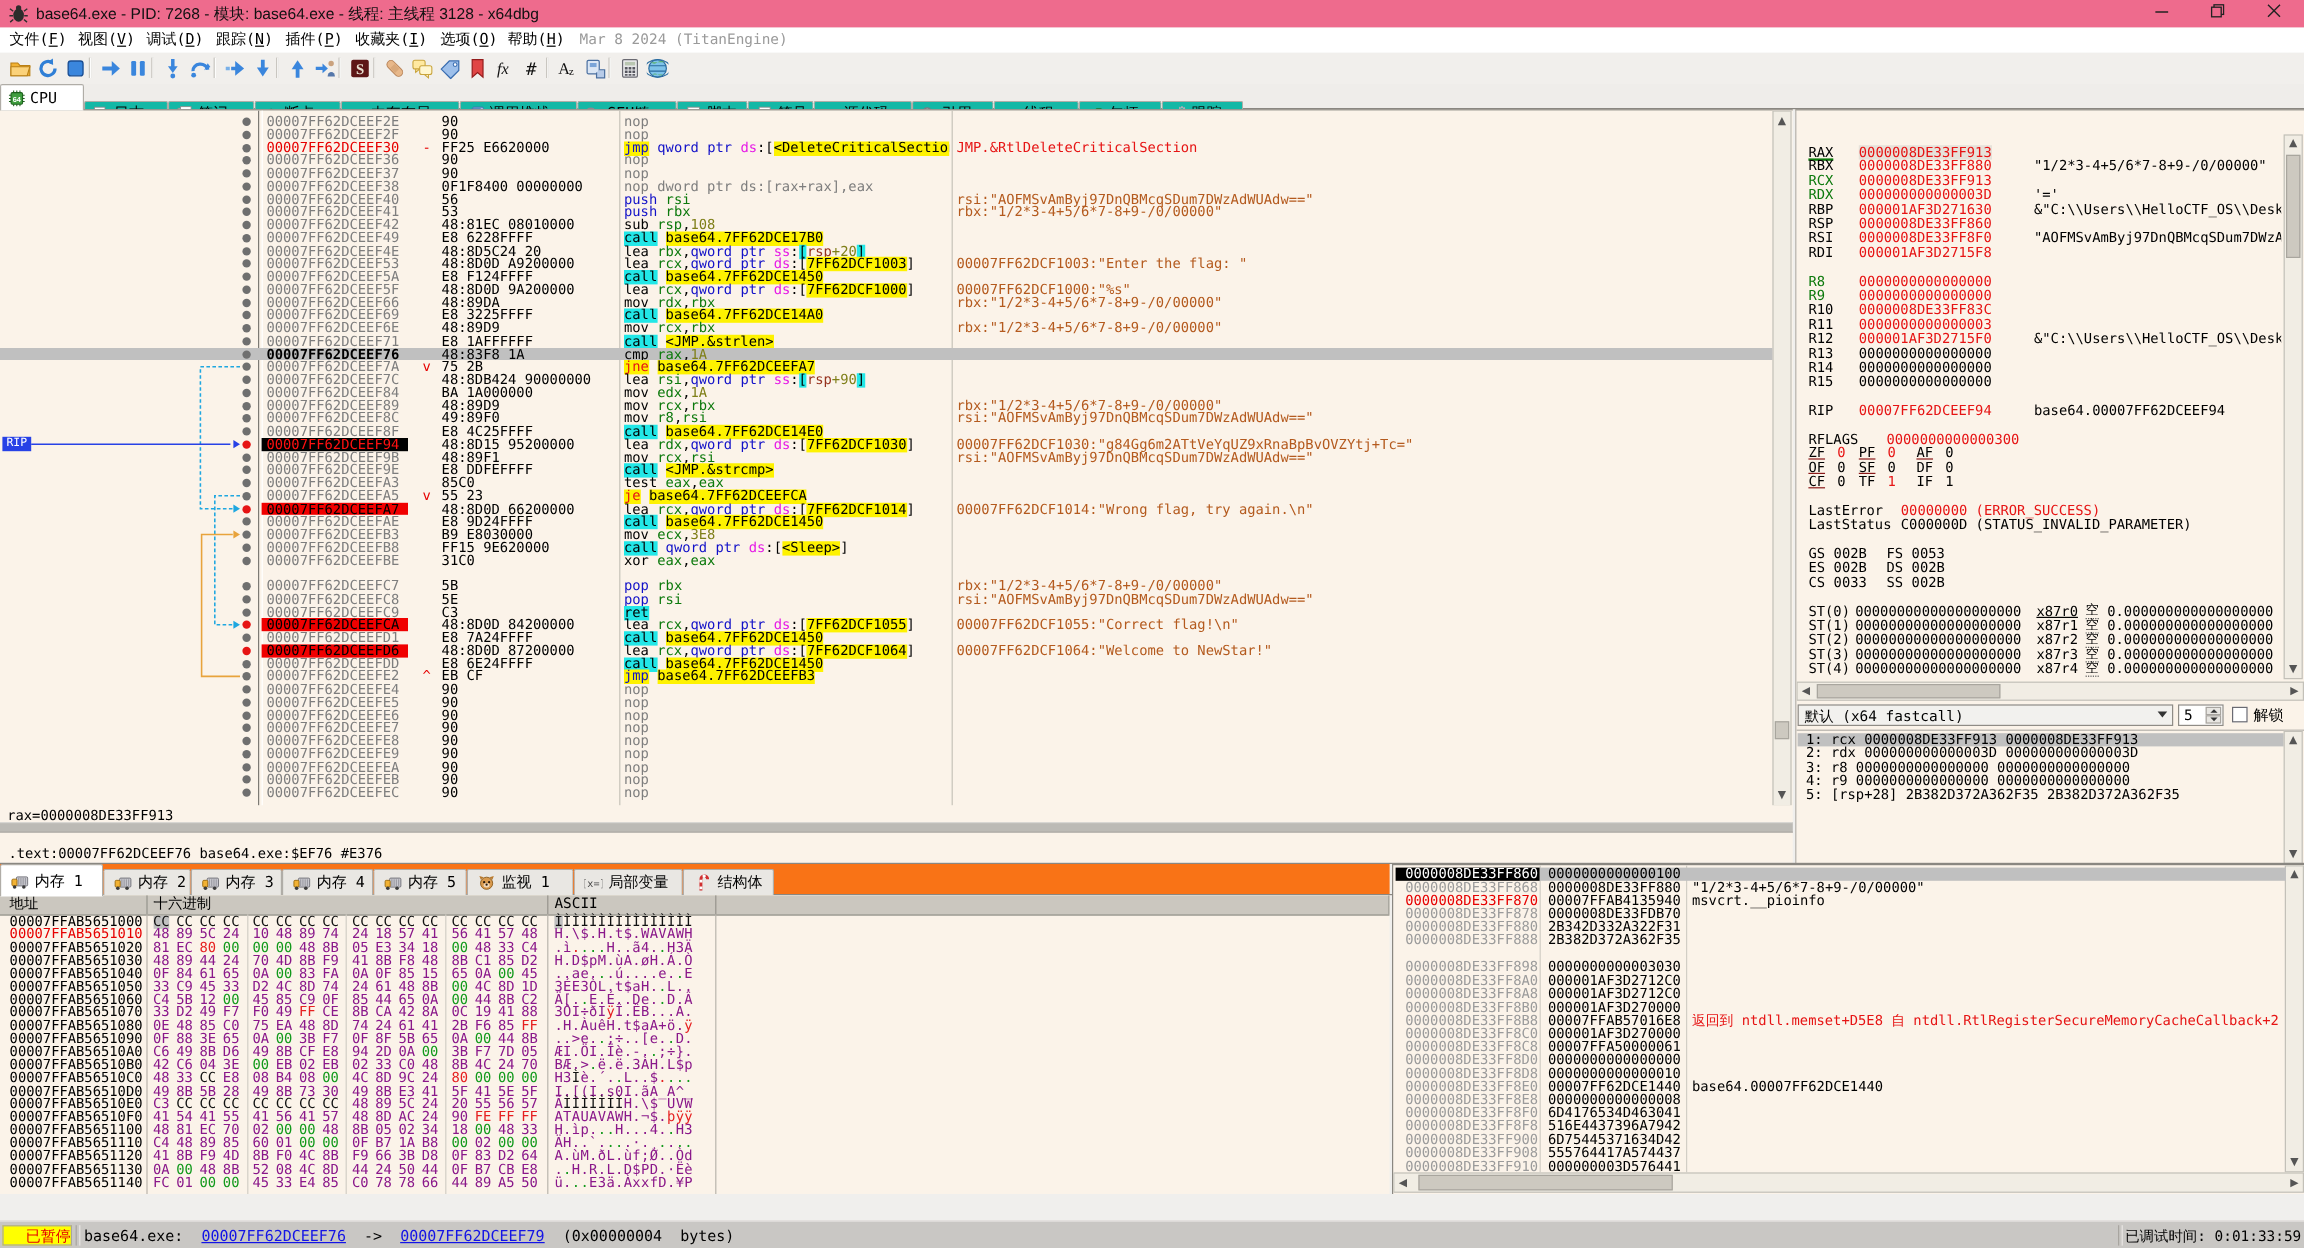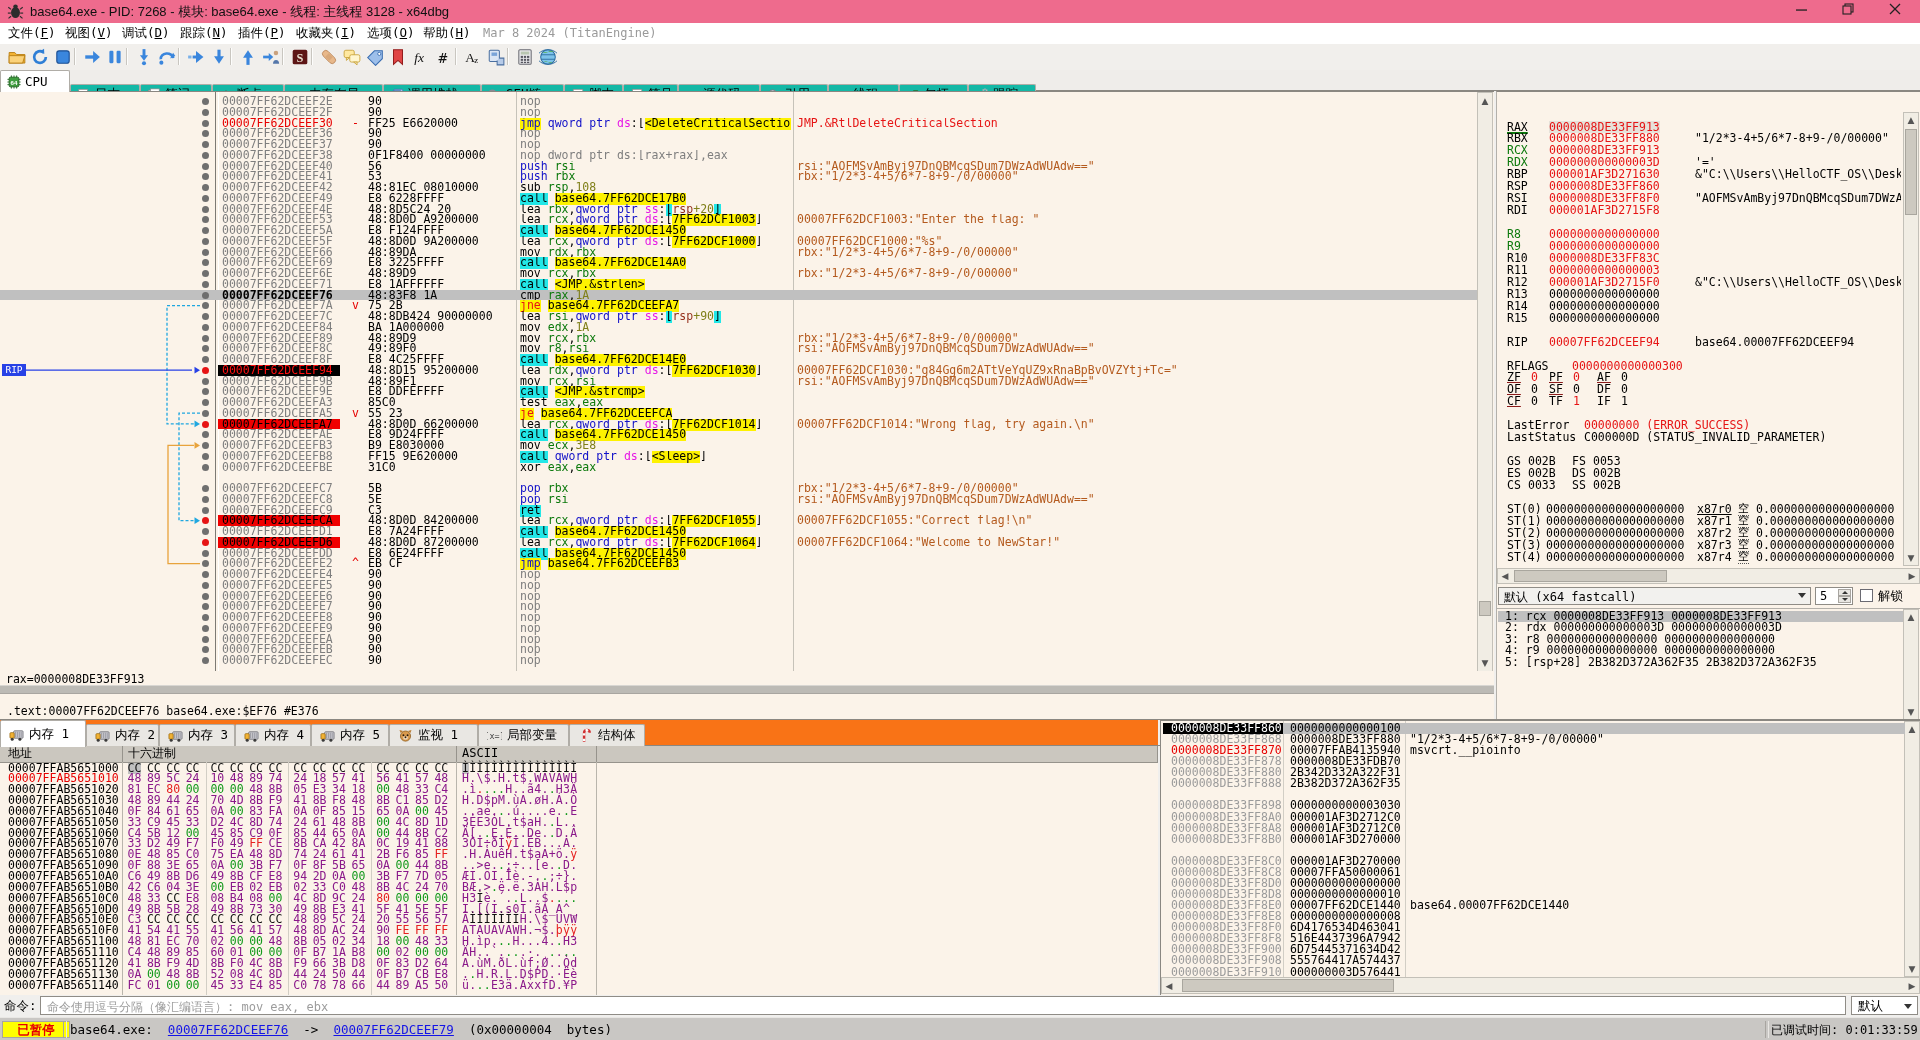--- a/index.html
+++ b/index.html
@@ -133,21 +133,21 @@
   .st-v{position:absolute;left:129px;color:#000;}
   .st-c{position:absolute;left:249px;color:#000;width:494px;overflow:hidden;padding-bottom:3px;}
   .st-c.r{color:#e61414;}
   
   #cmdbar{position:absolute;left:0;top:995px;width:1920px;height:22px;background:#f0efed;font-size:12.5px;}
   #cmdinput{position:absolute;left:40px;top:1px;width:1806px;height:19px;background:#fff;border:1px solid #8f8c86;box-sizing:border-box;}
   #cmdplaceholder{position:absolute;left:6px;top:2px;color:#9c9c9c;font-size:12px;white-space:pre;}
   #cmdcombo{position:absolute;left:1851px;top:1px;width:67px;height:19px;background:#fff;border:1px solid #8f8c86;box-sizing:border-box;}
   
   #statusbar{position:absolute;left:0;top:1017px;width:1920px;height:23px;background:#c9c7c4;border-top:1px solid #e9e7e4;font-size:12.5px;}
-  #statebadge{position:absolute;left:2px;top:3px;width:68px;height:17px;background:#ffff00;border:1px solid #a8a5a0;box-sizing:border-box;color:#e60000;text-align:center;line-height:15px;font-weight:bold;}
+  #statebadge{position:absolute;left:2px;top:3px;width:58px;height:17px;background:#ffff00;border:1px solid #a8a5a0;box-sizing:border-box;color:#e60000;text-align:right;line-height:15px;font-weight:normal;}
   .sbsep{position:absolute;top:3px;width:2px;height:17px;border-left:1px solid #a8a5a0;border-right:1px solid #e9e7e4;}
   .slink{color:#1414e6;text-decoration:underline;}
   #statusmsg{position:absolute;left:70px;top:4px;white-space:pre;}
   #statustime{position:absolute;left:1771px;top:4px;white-space:pre;font-size:12px;}
 </style>
 </head>
 <body>
 
 <div id="app">
 
@@ -1044,20 +1044,21 @@
       <div class="strow" style="top: 2px;"><div class="stbg"></div><div class="st-acell sel"></div><span class="st-a sel">0000008DE33FF860</span><span class="st-v">0000000000000100</span></div>
       <div class="strow" style="top: 13.07px;"><span class="st-a ">0000008DE33FF868</span><span class="st-v">0000008DE33FF880</span><span class="st-c ">"1/2*3-4+5/6*7-8+9-/0/00000"</span></div>
       <div class="strow" style="top: 24.14px;"><span class="st-a red">0000008DE33FF870</span><span class="st-v">00007FFAB4135940</span><span class="st-c ">msvcrt.__pioinfo</span></div>
       <div class="strow" style="top: 35.21px;"><span class="st-a ">0000008DE33FF878</span><span class="st-v">0000008DE33FDB70</span></div>
       <div class="strow" style="top: 46.28px;"><span class="st-a ">0000008DE33FF880</span><span class="st-v">2B342D332A322F31</span></div>
       <div class="strow" style="top: 57.35px;"><span class="st-a ">0000008DE33FF888</span><span class="st-v">2B382D372A362F35</span></div>
       <div class="strow" style="top: 79.49px;"><span class="st-a ">0000008DE33FF898</span><span class="st-v">0000000000003030</span></div>
       <div class="strow" style="top: 90.56px;"><span class="st-a ">0000008DE33FF8A0</span><span class="st-v">000001AF3D2712C0</span></div>
       <div class="strow" style="top: 101.63px;"><span class="st-a ">0000008DE33FF8A8</span><span class="st-v">000001AF3D2712C0</span></div>
       <div class="strow" style="top: 112.7px;"><span class="st-a ">0000008DE33FF8B0</span><span class="st-v">000001AF3D270000</span></div>
+      <div class="strow" style="top: 123.77px;"><span class="st-a ">0000008DE33FF8B8</span><span class="st-v">00007FFAB57016E8</span><span class="st-c r">返回到 ntdll.memset+D5E8 自 ntdll.RtlRegisterSecureMemoryCacheCallback+2</span></div>
       <div class="strow" style="top: 134.84px;"><span class="st-a ">0000008DE33FF8C0</span><span class="st-v">000001AF3D270000</span></div>
       <div class="strow" style="top: 145.91px;"><span class="st-a ">0000008DE33FF8C8</span><span class="st-v">00007FFA50000061</span></div>
       <div class="strow" style="top: 156.98px;"><span class="st-a ">0000008DE33FF8D0</span><span class="st-v">0000000000000000</span></div>
       <div class="strow" style="top: 168.05px;"><span class="st-a ">0000008DE33FF8D8</span><span class="st-v">0000000000000010</span></div>
       <div class="strow" style="top: 179.12px;"><span class="st-a ">0000008DE33FF8E0</span><span class="st-v">00007FF62DCE1440</span><span class="st-c ">base64.00007FF62DCE1440</span></div>
       <div class="strow" style="top: 190.19px;"><span class="st-a ">0000008DE33FF8E8</span><span class="st-v">0000000000000008</span></div>
       <div class="strow" style="top: 201.26px;"><span class="st-a ">0000008DE33FF8F0</span><span class="st-v">6D4176534D463041</span></div>
       <div class="strow" style="top: 212.33px;"><span class="st-a ">0000008DE33FF8F8</span><span class="st-v">516E4437396A7942</span></div>
       <div class="strow" style="top: 223.4px;"><span class="st-a ">0000008DE33FF900</span><span class="st-v">6D75445371634D42</span></div>
       <div class="strow" style="top: 234.47px;"><span class="st-a ">0000008DE33FF908</span><span class="st-v">555764417A574437</span></div>
@@ -1066,30 +1067,20 @@
         <span class="sbarrow" style="left: 0px; top: 0px; width: 14px;">▲</span>
         <span class="sbarrow" style="left: 0px; bottom: 0px; width: 14px; position: absolute;">▼</span>
       </div>
       <div class="sb" style="left: 0px; top: 256px; width: 759px; height: 17px;">
         <span class="sbarrow" style="left: 1px; top: 1px; width: 12px;">◀</span>
         <span class="sbarrow" style="right: 1px; top: 1px; width: 12px; position: absolute;">▶</span>
         <div class="sbthumb" style="left: 20px; top: 1px; width: 212px; height: 13px;"></div>
       </div>
     </div>
 
-  <div id="cmdbar">
-    <span class="abs" style="left:4px;top:3px">命令:</span>
-    <div id="cmdinput">
-      <span id="cmdplaceholder">命令使用逗号分隔（像汇编语言）: mov eax, ebx</span>
-    </div>
-    <div id="cmdcombo" class="">
-      <span class="abs" style="left:6px;top:1px">默认</span>
-      <span class="abs" style="right:5px;top:7px;width:0;height:0;border-left:4px solid transparent;border-right:4px solid transparent;border-top:5px solid #333"></span>
-    </div>
-  </div>
 
   <div id="statusbar">
     <div id="statebadge">已暂停</div>
     <div class="sbsep" style="left:63px"></div>
     <div id="statusmsg"><span>base64.exe:</span><span>  </span><span class="slink">00007FF62DCEEF76</span><span>  </span><span>-&gt;</span><span>  </span><span class="slink">00007FF62DCEEF79</span><span>  </span><span>(0x00000004  bytes)</span></div>
     <div class="sbsep" style="left:1765px"></div>
     <div id="statustime"><span>已调试时间:</span><span> </span><span>0:01:33:59</span></div>
   </div>
 </div>
 

